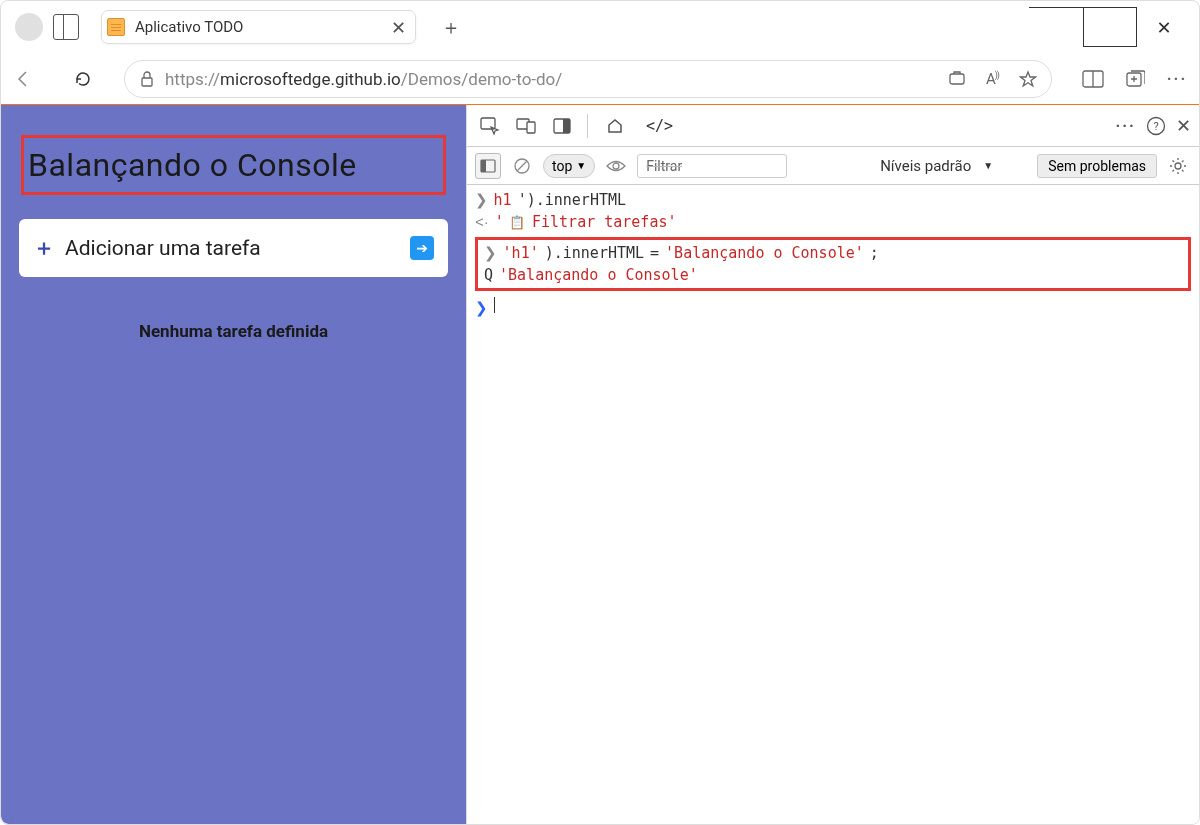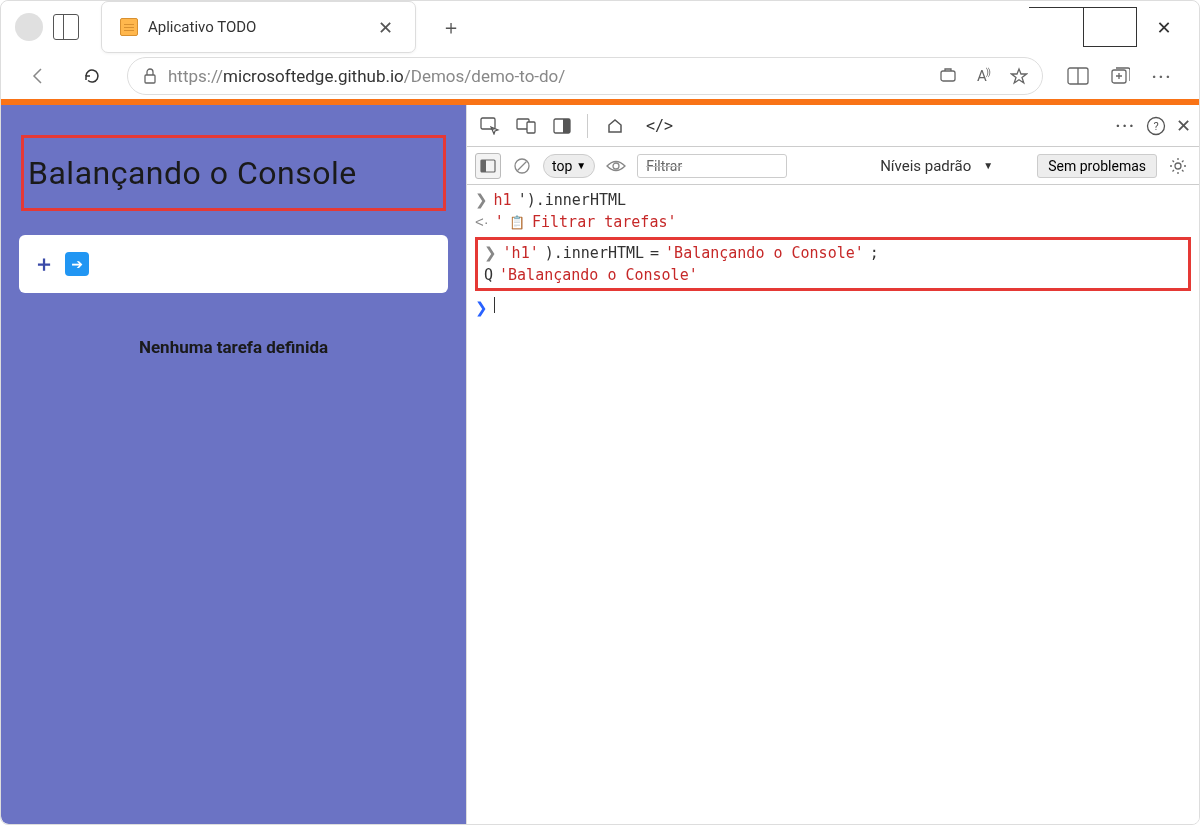--- a/index.html
+++ b/index.html
@@ -40,25 +40,25 @@
 .titlebar .workspace-icon::before {
   content: "";
   position: absolute;
   left: 0; top: 0; bottom: 0;
   width: 9px;
   border-right: 1.5px solid #555;
 }
 .tab {
   display: flex;
   align-items: center;
-  height: 52px;
+  height: 34px;
   background: #fff;
   border: 1px solid #ddd;
   border-radius: 7px;
-  padding: 0 18px;
+  padding: 0 5px;
   min-width: 315px;
   box-shadow: 0 1px 3px rgba(0,0,0,0.05);
 }
 .tab .favicon {
   width: 18px; height: 18px;
   background: #ffb74d;
   border: 1px solid #d89030;
   border-radius: 2px;
   margin-right: 10px;
   position: relative;
@@ -93,23 +93,23 @@
 }
 .minimize-icon { width: 14px; height: 0; border-top: 1.5px solid #333; }
 .maximize-icon { width: 12px; height: 12px; border: 1.5px solid #333; }
 .closewin-icon { font-size: 18px; }
 
 
 .addressbar {
   height: 52px;
   display: flex;
   align-items: center;
-  padding: 0 18px;
-  gap: 16px;
-  border-bottom: 6px solid #f97316;
+  padding: 0 3px;
+  gap: 22px;
+  border-bottom: 1px solid #f97316;
 }
 .nav-btn {
   width: 38px; height: 38px;
   display: flex; align-items: center; justify-content: center;
   color: #888;
 }
 .nav-btn.enabled { color: #333; }
 .url-field {
   flex: 1;
   height: 38px;
@@ -140,21 +140,21 @@
 .page {
   width: 465px;
   background: #6b73c4;
   padding: 12px;
   display: flex;
   flex-direction: column;
   border-bottom-left-radius: 8px;
 }
 .page-h1-wrap {
   border: 3px solid #e53935;
-  padding: 16px 4px;
+  padding: 8px 4px;
   margin: 18px 8px 24px 8px;
 }
 .page-h1 {
   font-size: 32px;
   font-weight: 400;
   color: #1a1a1a;
   letter-spacing: 0.5px;
 }
 .task-card {
   background: #fff;
@@ -389,20 +389,21 @@
 </div>
 
 <div class="content">
 
   <div class="page">
     <div class="page-h1-wrap">
       <div class="page-h1">Balançando o Console</div>
     </div>
     <div class="task-card">
       <span class="plus-icon">＋</span>
+      <span class="task-label">Adicionar uma tarefa</span>
       <span class="arrow-btn">➔</span>
     </div>
     <div class="no-tasks">Nenhuma tarefa definida</div>
   </div>
 
   <div class="devtools">
     <div class="devtools-tabs">
       <div class="dt-icon-btn">
         <svg width="20" height="18" viewBox="0 0 20 18">
             <rect x="1" y="1" width="14" height="11" rx="1.5" fill="none" stroke="#555" stroke-width="1.3"></rect>

